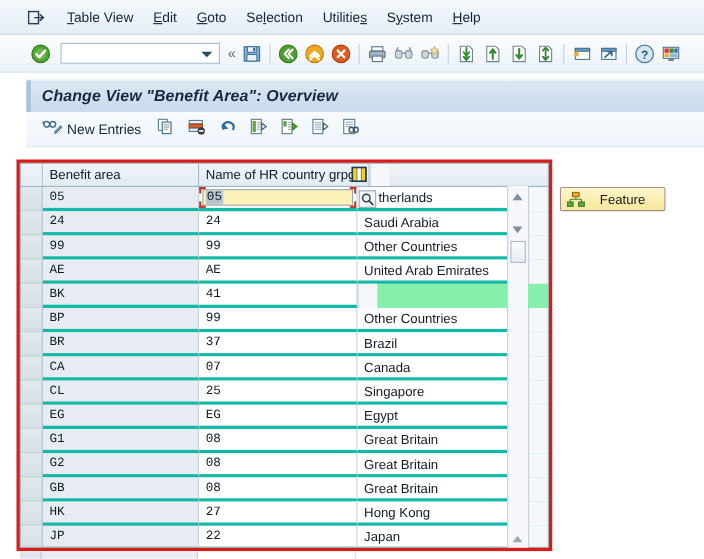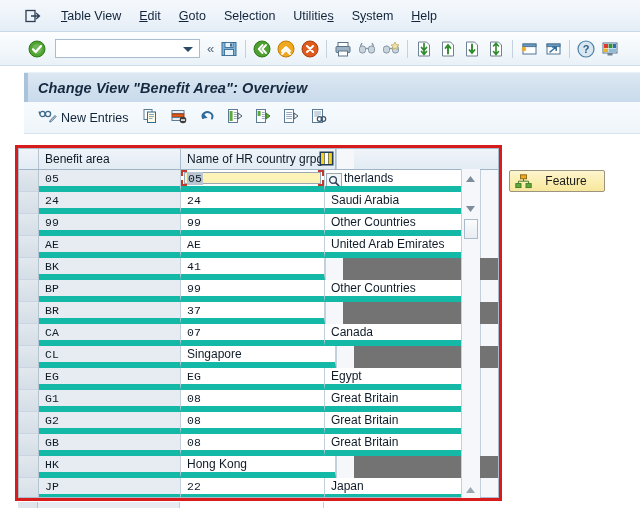--- a/index.html
+++ b/index.html
@@ -128,21 +128,21 @@
     border: 3px solid #d81b1b;
     pointer-events: none;
     z-index: 40;
   }
 
   
   .tablewrap {
     position: absolute;
     left: 18px; top: 148px;
     width: 481px; height: 350px;
-    background: #737373;
+    background: #86efac;
     overflow: hidden;
     border: 1px solid #a8bccd;
   }
   .trow {
     display: flex;
     height: 22px;
     align-items: stretch;
   }
   .thead {
     height: 21px;
@@ -162,21 +162,21 @@
   }
   .c-1 { width: 142px; flex: 0 0 142px; }
   .c-2 { width: 144px; flex: 0 0 144px; }
   .c-3 { width: 155px; flex: 0 0 155px; }
   .cell {
     display: flex; align-items: center;
     font-size: 12px;
     color: #101c28;
     padding-left: 6px;
     border-right: 1px solid #c3cfda;
-    border-bottom: 6px solid #14b8a6;
+    border-bottom: 3px solid #14b8a6;
     overflow: hidden;
     white-space: nowrap;
   }
   .thead .cell {
     border-bottom: none;
     border-right: 1px solid #aabbcb;
     color: #0d1a26;
     font-size: 12px;
   }
   .cell-key {
@@ -648,32 +648,34 @@
           <div class="c-sel"></div>
           <div class="cell c-1 cell-key">BP</div>
           <div class="cell c-2 cell-val">99</div>
           <div class="cell c-3 cell-name">Other Countries</div>
           <div class="vscroll"></div>
         </div>
         <div class="trow">
           <div class="c-sel"></div>
           <div class="cell c-1 cell-key">BR</div>
           <div class="cell c-2 cell-val">37</div>
+          <div class="cell c-3 cell-name">Brazil</div>
           <div class="vscroll"></div>
         </div>
         <div class="trow">
           <div class="c-sel"></div>
           <div class="cell c-1 cell-key">CA</div>
           <div class="cell c-2 cell-val">07</div>
           <div class="cell c-3 cell-name">Canada</div>
           <div class="vscroll"></div>
         </div>
         <div class="trow">
           <div class="c-sel"></div>
           <div class="cell c-1 cell-key">CL</div>
+          <div class="cell c-2 cell-val">25</div>
           <div class="cell c-3 cell-name">Singapore</div>
           <div class="vscroll"></div>
         </div>
         <div class="trow">
           <div class="c-sel"></div>
           <div class="cell c-1 cell-key">EG</div>
           <div class="cell c-2 cell-val">EG</div>
           <div class="cell c-3 cell-name">Egypt</div>
           <div class="vscroll"></div>
         </div>
@@ -694,20 +696,21 @@
         <div class="trow">
           <div class="c-sel"></div>
           <div class="cell c-1 cell-key">GB</div>
           <div class="cell c-2 cell-val">08</div>
           <div class="cell c-3 cell-name">Great Britain</div>
           <div class="vscroll"></div>
         </div>
         <div class="trow">
           <div class="c-sel"></div>
           <div class="cell c-1 cell-key">HK</div>
+          <div class="cell c-2 cell-val">27</div>
           <div class="cell c-3 cell-name">Hong Kong</div>
           <div class="vscroll"></div>
         </div>
         <div class="trow">
           <div class="c-sel"></div>
           <div class="cell c-1 cell-key">JP</div>
           <div class="cell c-2 cell-val">22</div>
           <div class="cell c-3 cell-name">Japan</div>
           <div class="vscroll"></div>
         </div>

